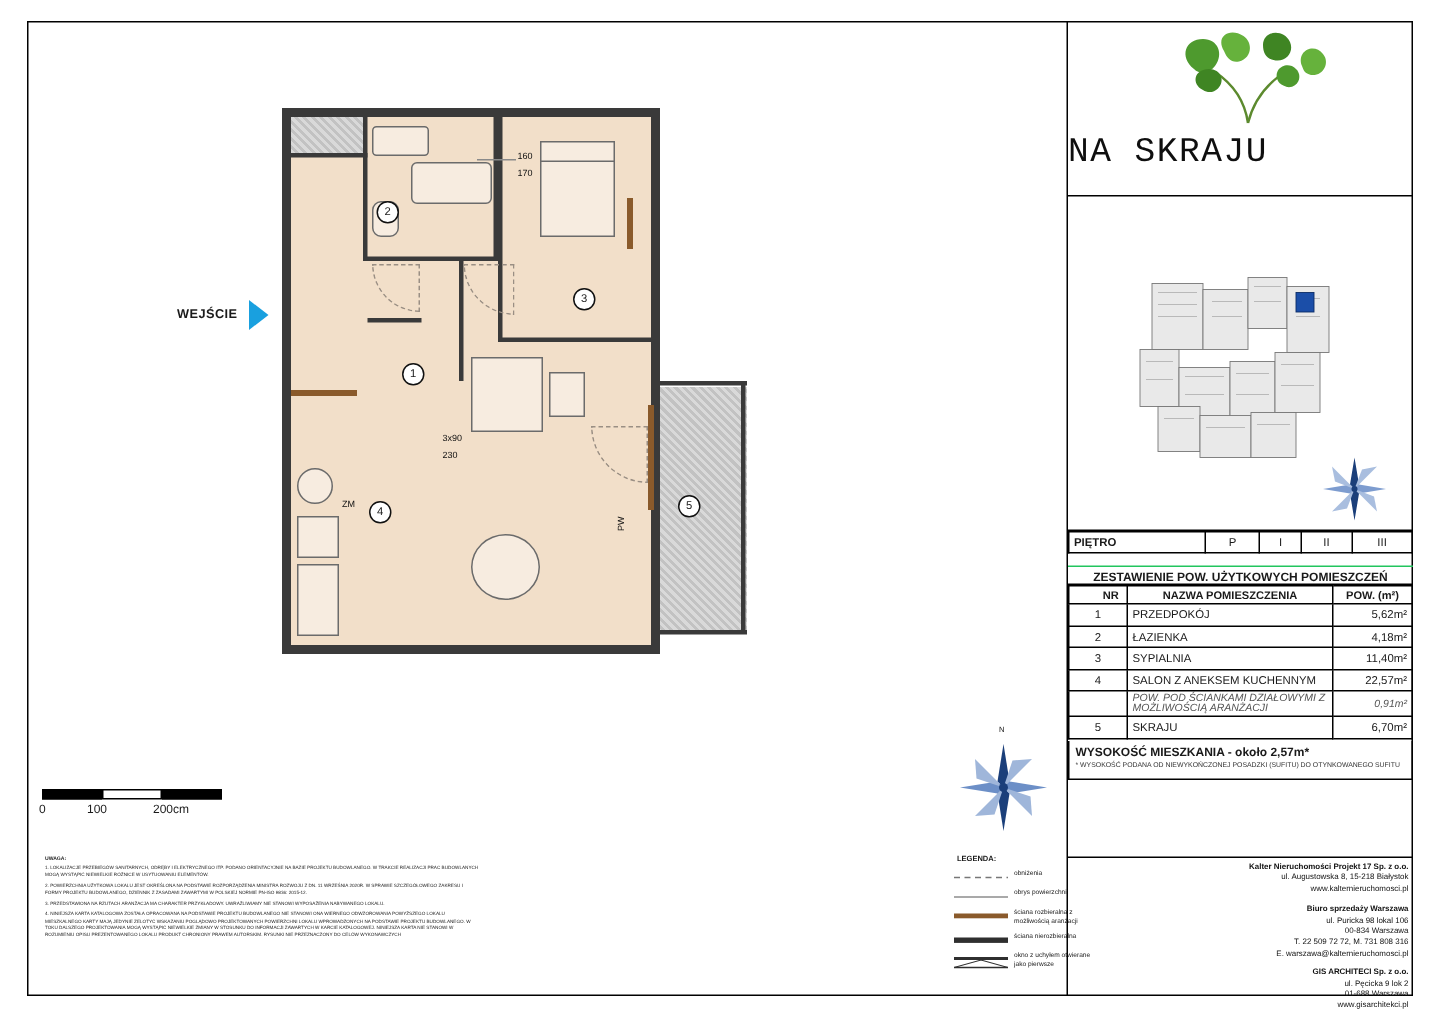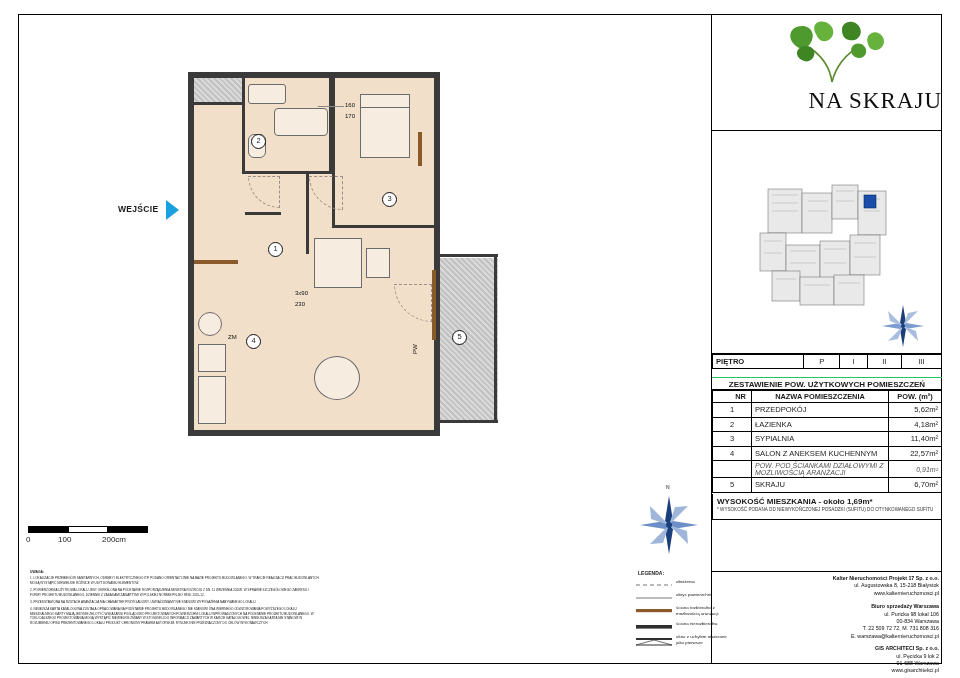--- a/index.html
+++ b/index.html
@@ -2,21 +2,21 @@
 <html><head>
 <meta charset="utf-8">
 <style>
   html,body{margin:0;padding:0;background:#ffffff;}
   body{width:960px;height:678px;font-family:"Liberation Sans",sans-serif;color:#1a1a1a;}
   #sheet{position:relative;width:960px;height:678px;}
   .frame{position:absolute;left:18px;top:14px;width:924px;height:650px;border:1px solid #000;box-sizing:border-box;}
   
   .panel{position:absolute;left:711px;top:14px;width:231px;height:650px;border-left:1px solid #000;box-sizing:border-box;}
   .logo-box{position:absolute;left:0;top:0;width:230px;height:117px;border-bottom:1px solid #000;box-sizing:border-box;}
-  .logo-title{position:absolute;left:0;top:74px;width:230px;text-align:right;font-family:Liberation Serif, serif;font-size:23px;letter-spacing:1px;color:#0f0f0f;}
+  .logo-title{position:absolute;left:0;top:74px;width:230px;text-align:left;font-family:Liberation Mono, monospace;font-size:23px;letter-spacing:1px;color:#0f0f0f;}
   .ivy{position:absolute;left:60px;top:6px;width:120px;height:66px;}
   .bldg{position:absolute;left:0;top:117px;width:230px;height:40px;text-align:center;font-size:8.6px;line-height:12px;padding-top:5px;box-sizing:border-box;}
   .bldg b{font-weight:bold;}
   .keyplan{position:absolute;left:0;top:157px;width:230px;height:183px;border-bottom:1px solid #000;box-sizing:border-box;}
   .compass-sm{position:absolute;right:16px;bottom:4px;width:46px;height:46px;}
   
   table.tbl{border-collapse:collapse;width:100%;font-size:7.6px;}
   table.tbl td,table.tbl th{border:1px solid #000;padding:1px 3px;}
   .floor-tbl{position:absolute;left:0;top:340px;width:230px;}
   .floor-tbl td{height:11px;text-align:center;}
@@ -313,21 +313,21 @@
       </tr>
       <tr>
         <td class="nr">5</td>
         <td>SKRAJU</td>
         <td class="pow">6,70m²</td>
       </tr>
     </tbody>
       </table>
 
     <div class="height-box">
-      <div class="h1">WYSOKOŚĆ MIESZKANIA - około 1,69m*</div>
+      <div class="h1">WYSOKOŚĆ MIESZKANIA - około 2,57m*</div>
       <div class="h2">* WYSOKOŚĆ PODANA OD NIEWYKOŃCZONEJ POSADZKI (SUFITU) DO OTYNKOWANEGO SUFITU</div>
     </div>
 
     <div class="addr">
       <div class="right">
         <div class="b">Kalter Nieruchomości Projekt 17 Sp. z o.o.</div>
         <div>ul. Augustowska 8, 15-218 Białystok</div>
         <div>www.kalternieruchomosci.pl</div>
         <div style="height:6px"></div>
         <div class="b">Biuro sprzedaży Warszawa</div>

